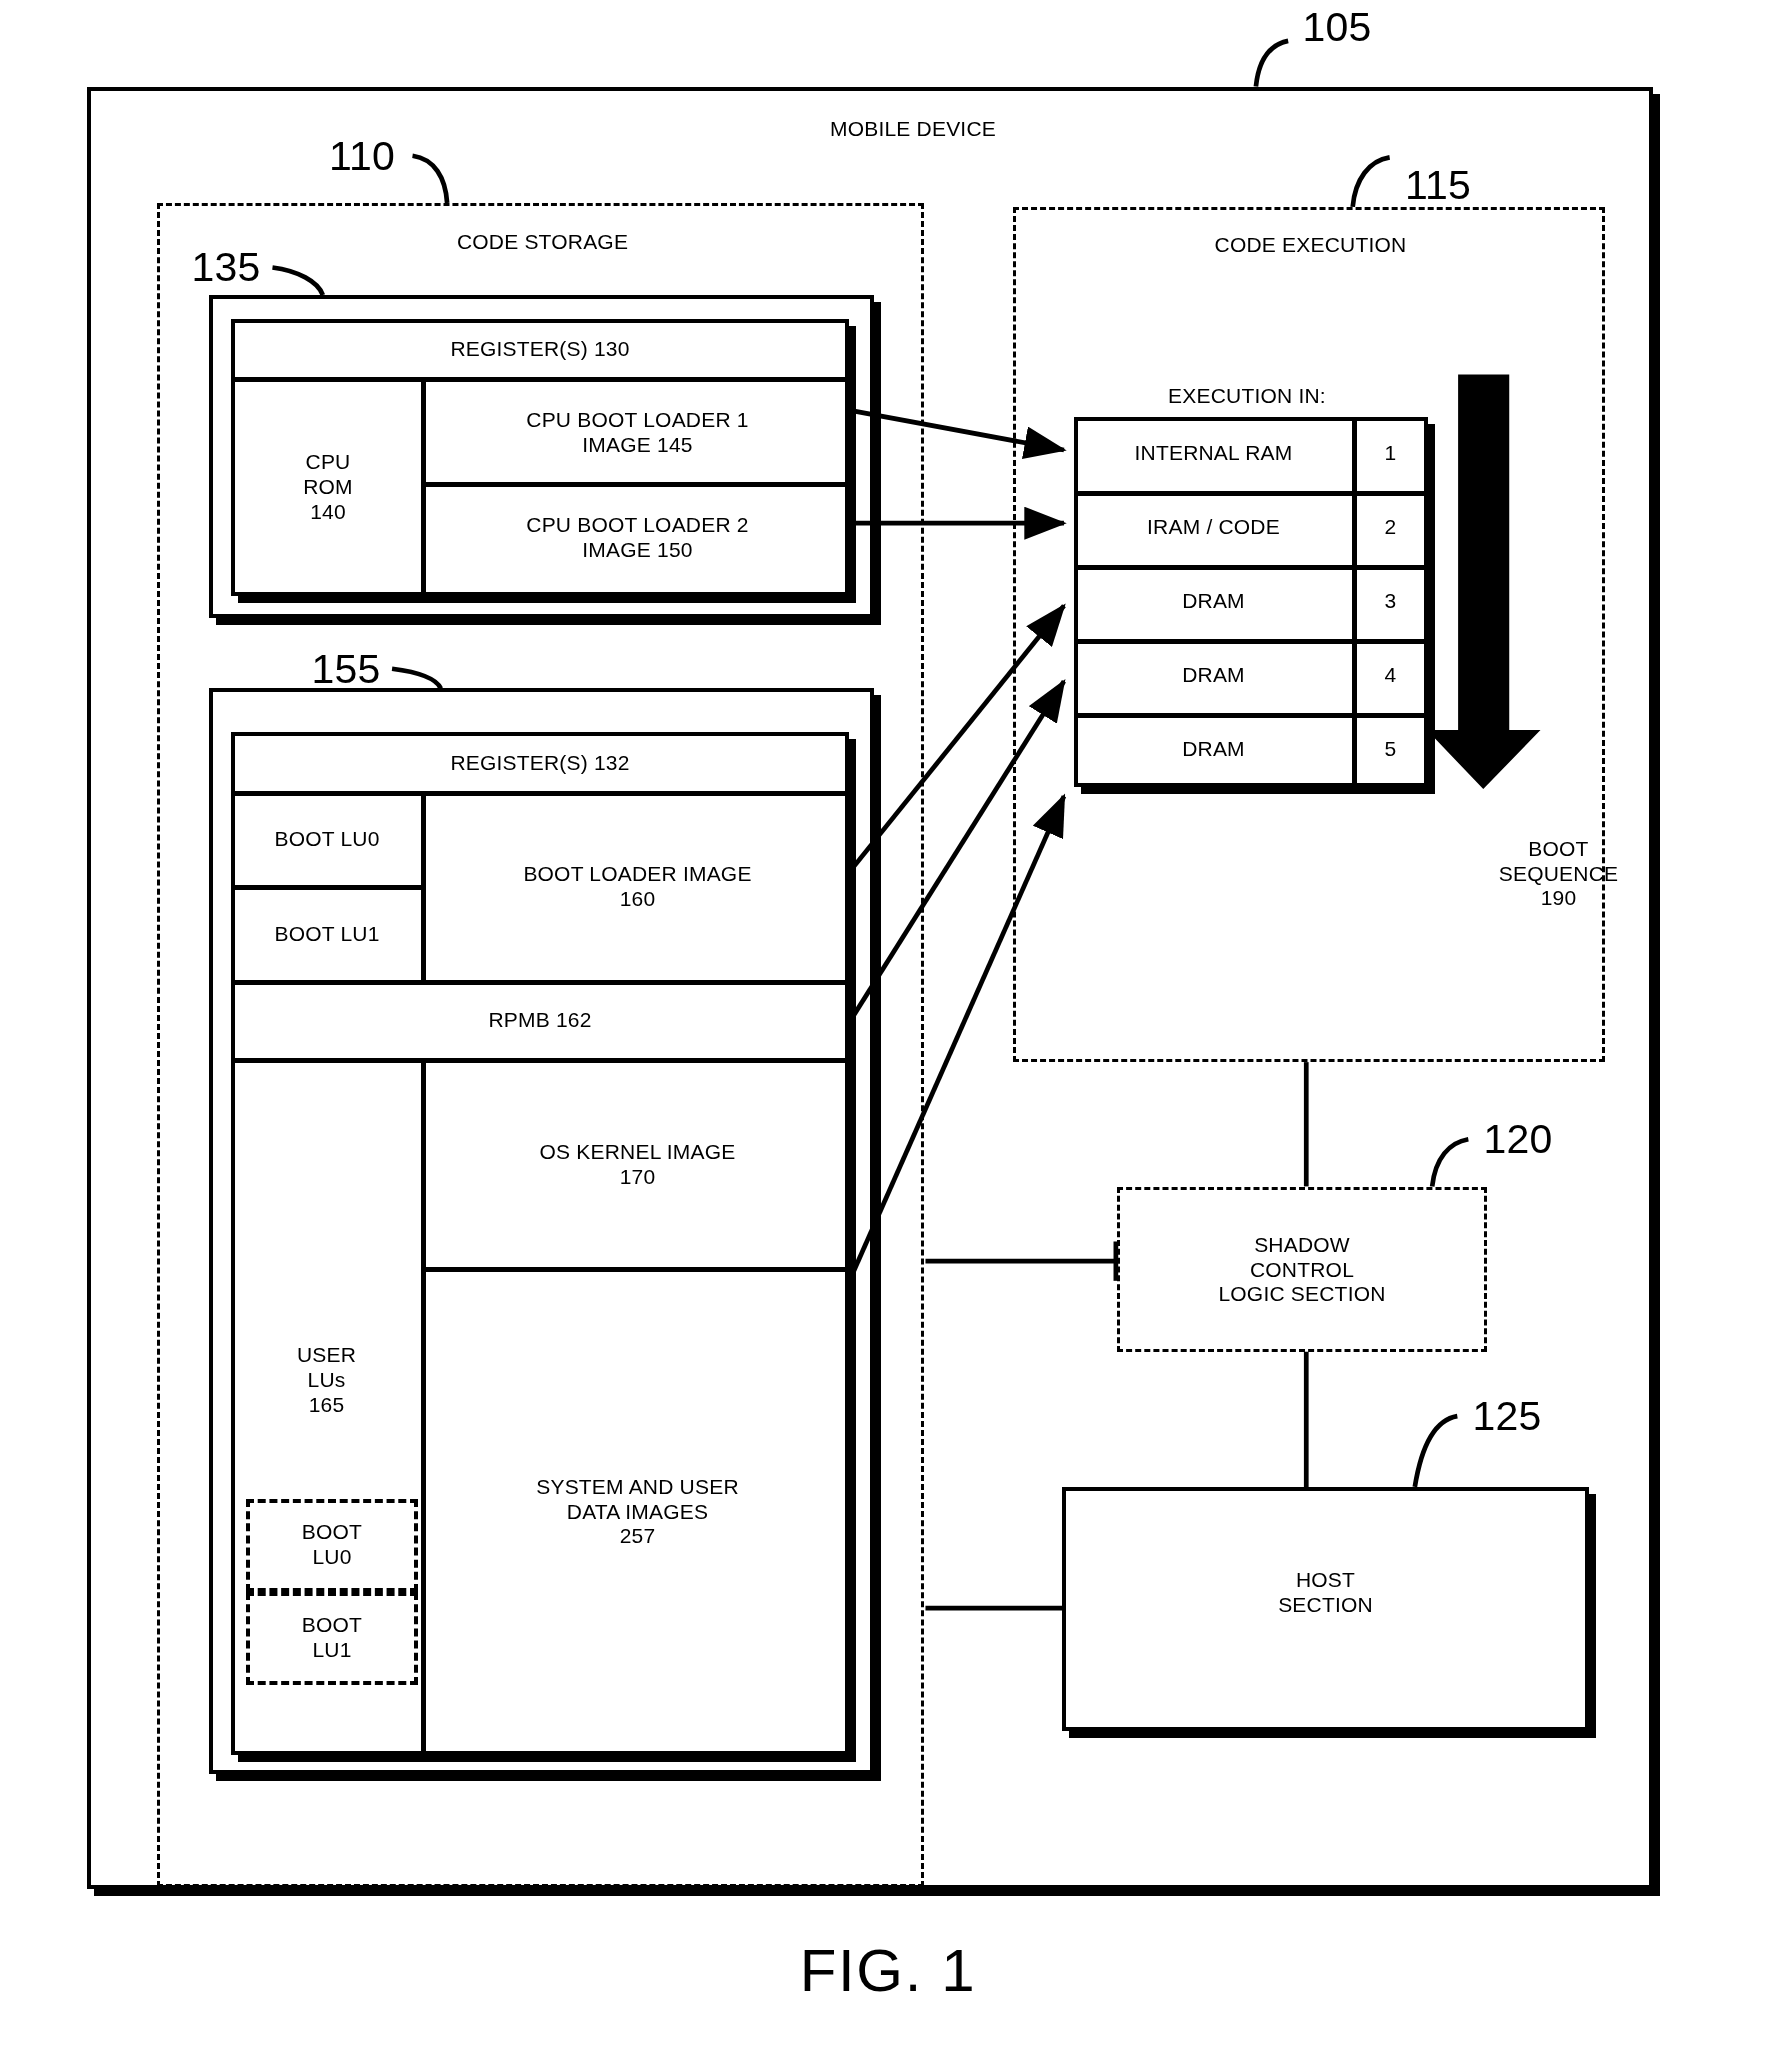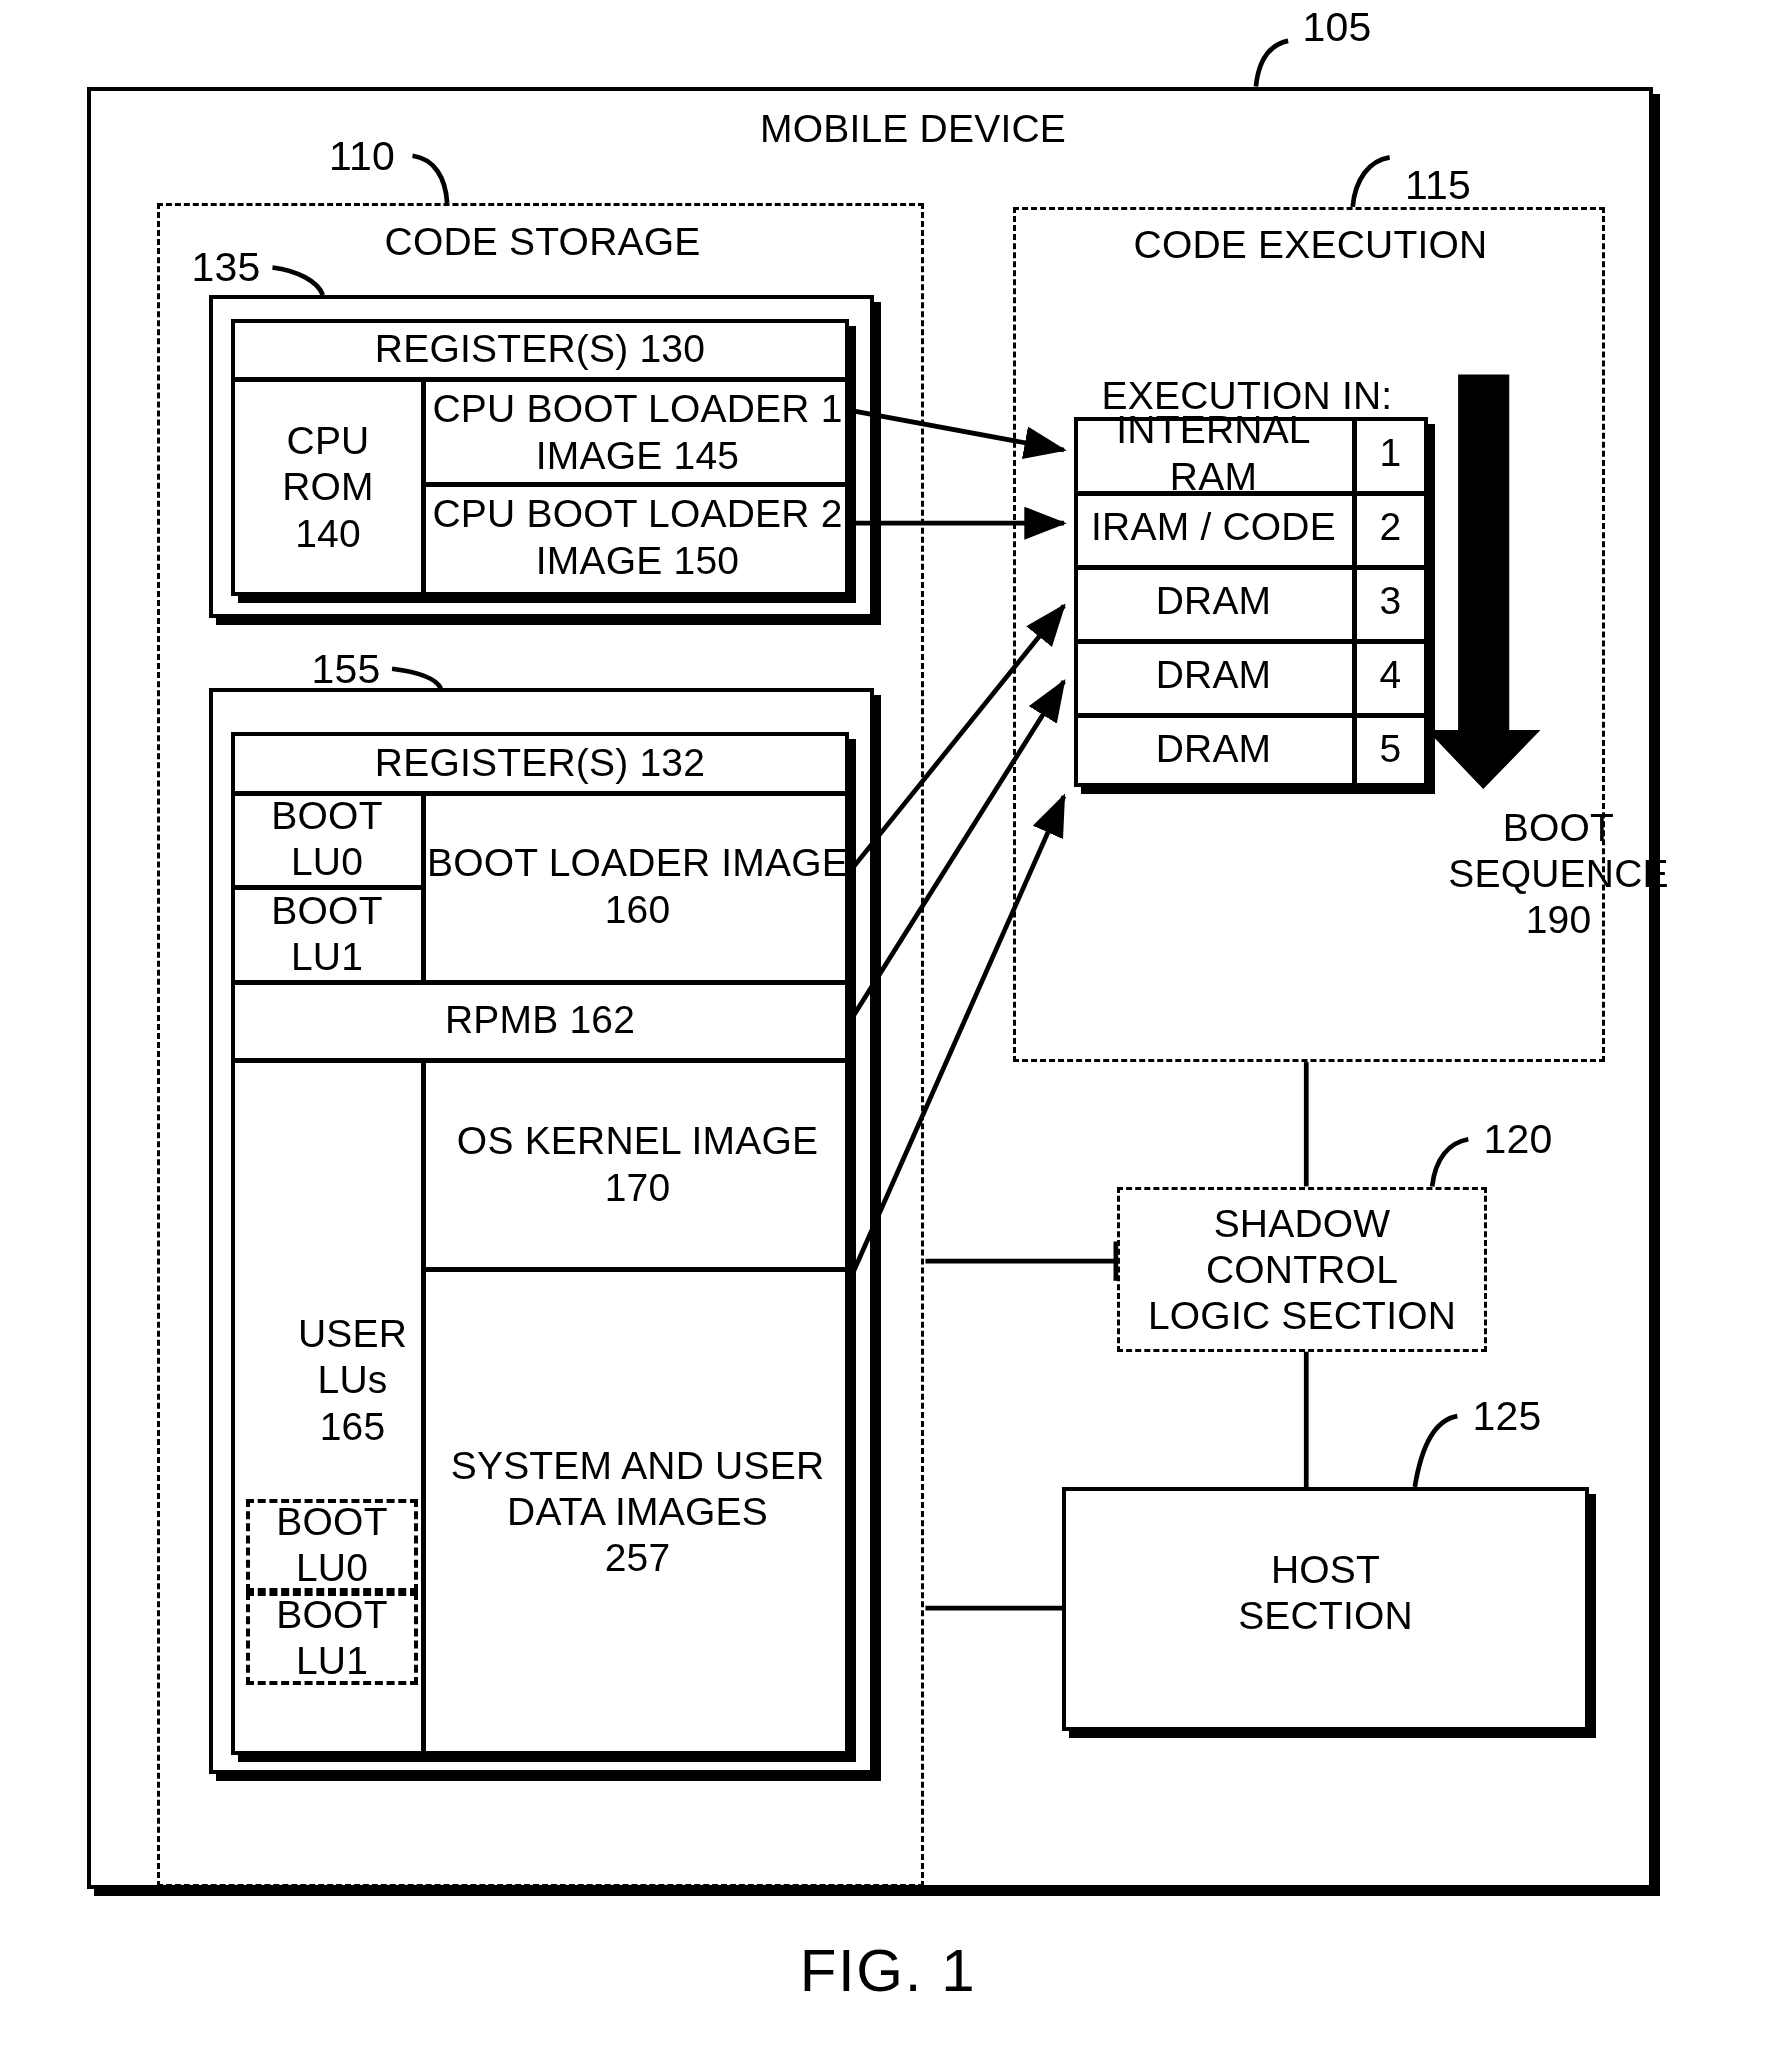--- a/index.html
+++ b/index.html
@@ -25,21 +25,21 @@
     position: absolute;
     box-sizing: border-box;
     display: flex;
     align-items: center;
     justify-content: center;
     text-align: center;
     line-height: 1.18;
     white-space: pre-line;
     letter-spacing: 0.2px;
   }
-  .f-lbl   { font-size: 39px; }
+  .f-lbl   { font-size: 21px; }
   .f-ref   { font-size: 41px; }
   .f-fig   { font-size: 60px; letter-spacing: 1.6px; }
 
   
   .solid-box {
     position: absolute;
     box-sizing: border-box;
     border: 4.7px solid #000;
     background: #fff;
   }
@@ -126,21 +126,21 @@
 
   <div class="txt f-lbl" style="left:426px; top:795px; width:423px; height:183px;">BOOT LOADER IMAGE
 160</div>
 
   <div class="hline" style="left:231px; top:980px; width:618px;"></div>
   <div class="hline" style="left:231px; top:1058px; width:618px;"></div>
   <div class="txt f-lbl" style="left:231px; top:984px; width:618px; height:72px;">RPMB 162</div>
 
   <div class="vline" style="left:421px; top:1058px; width:4.7px; height:696px;"></div>
 
-  <div class="txt f-lbl" style="left:232px; top:1306px; width:189px; height:149px;margin-left:26px;">USER
+  <div class="txt f-lbl" style="left:232px; top:1306px; width:189px; height:149px;">USER
 LUs
 165</div>
 
   <div class="dotted-box" style="left:246px; top:1499px; width:172px; height:93px;"></div>
   <div class="txt f-lbl" style="left:246px; top:1501px; width:172px; height:88px;">BOOT
 LU0</div>
 
   <div class="dotted-box" style="left:246px; top:1592px; width:172px; height:93px;"></div>
   <div class="txt f-lbl" style="left:246px; top:1594px; width:172px; height:88px;">BOOT
 LU1</div>

